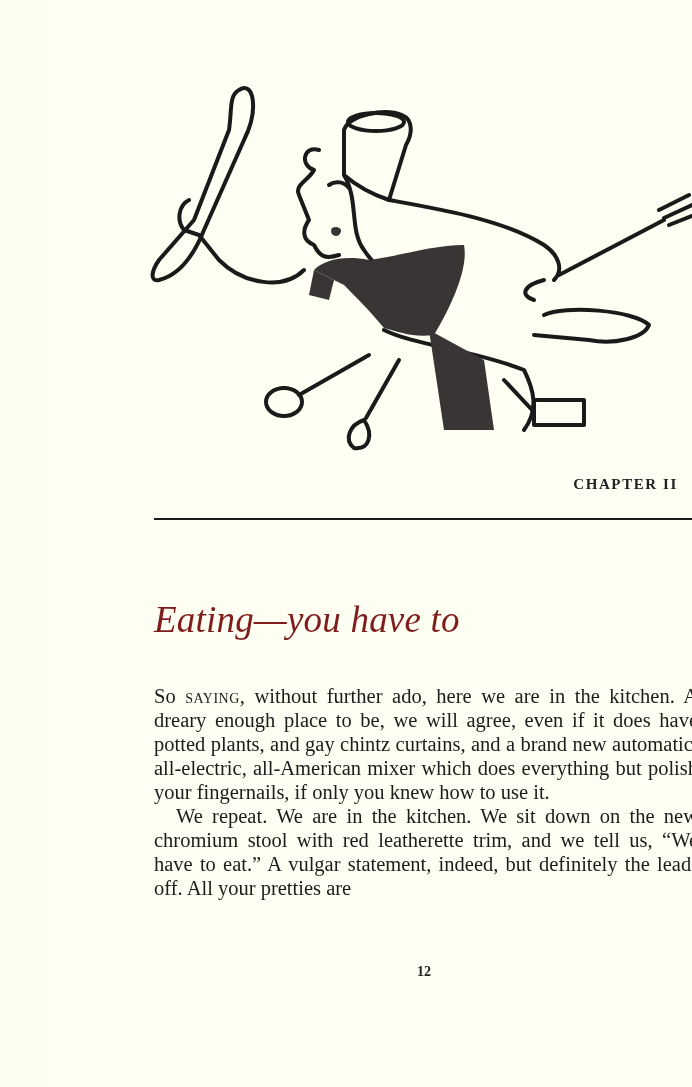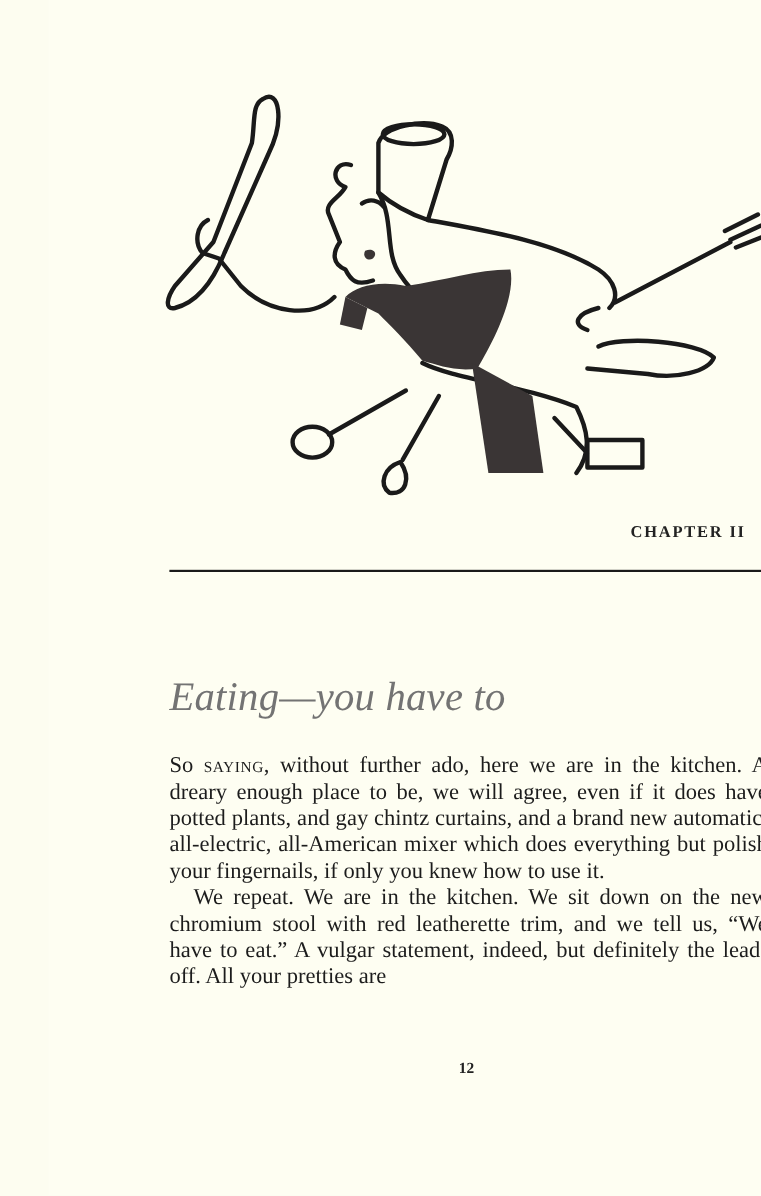--- a/index.html
+++ b/index.html
@@ -12,22 +12,22 @@
   }
   .page { position:absolute; left:0; top:0; width:692px; height:1087px; background:#fefef2;margin-left:44px; }
   .illustration { position:absolute; left:100px; top:70px; width:560px; height:390px; }
   .chapter-label {
     position:absolute; top:476px; right:58px;
     font-size:15px; letter-spacing:1.6px; font-weight:bold;
     font-family:"Liberation Serif", serif; color:#222;
   }
   .rule { position:absolute; left:110px; top:518px; width:544px; height:2px; background:#1a1a1a; }
   .chapter-title {
-    position:absolute; left:110px; top:612px;
-    font-size:37px; font-style:italic; color:#737373;
+    position:absolute; left:110px; top:598px;
+    font-size:37px; font-style:italic; color:#7f1d1d;
     font-family:"Liberation Serif", serif;
     letter-spacing:0.2px;
   }
   .body-text {
     position:absolute; left:110px; top:684px; width:544px;
     font-size:20.5px; line-height:24px; color:#1c1c1c;
     text-align:justify;
   }
   .body-text p { margin:0; }
   .body-text p + p { text-indent:22px; }

